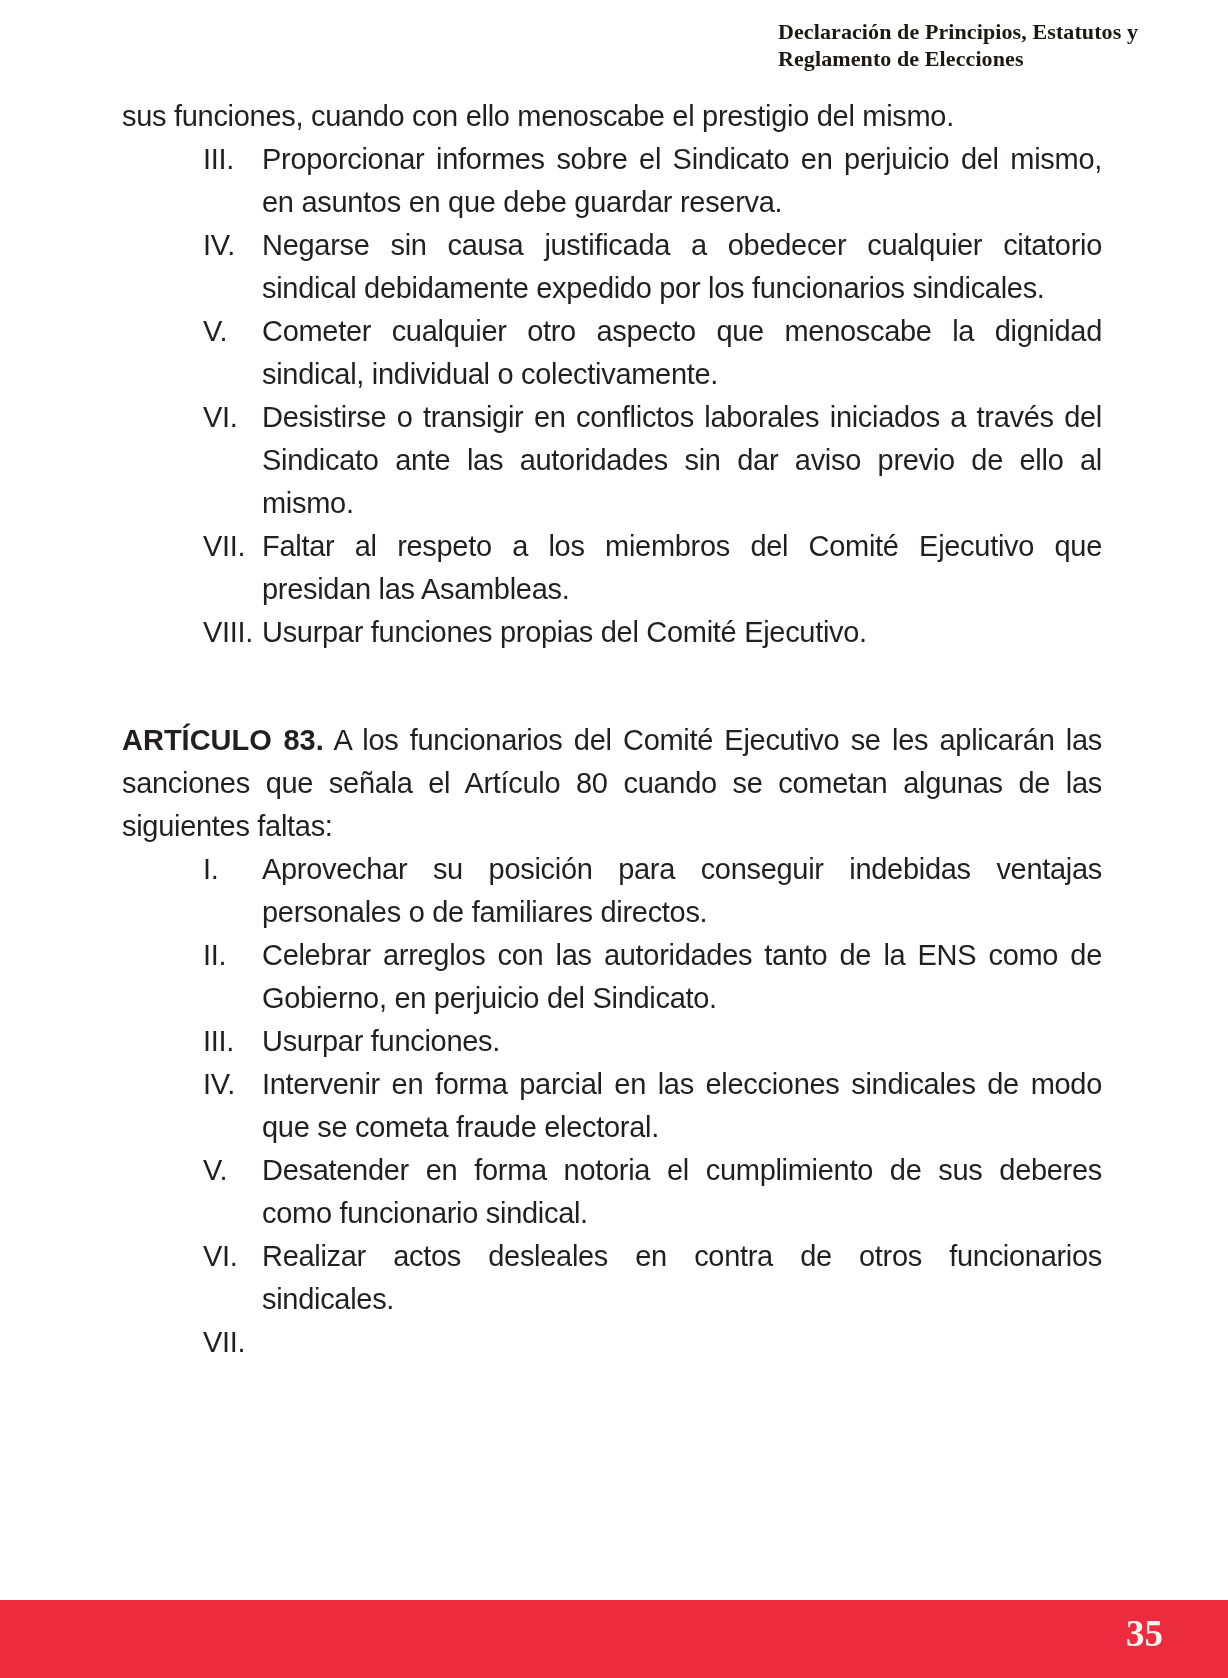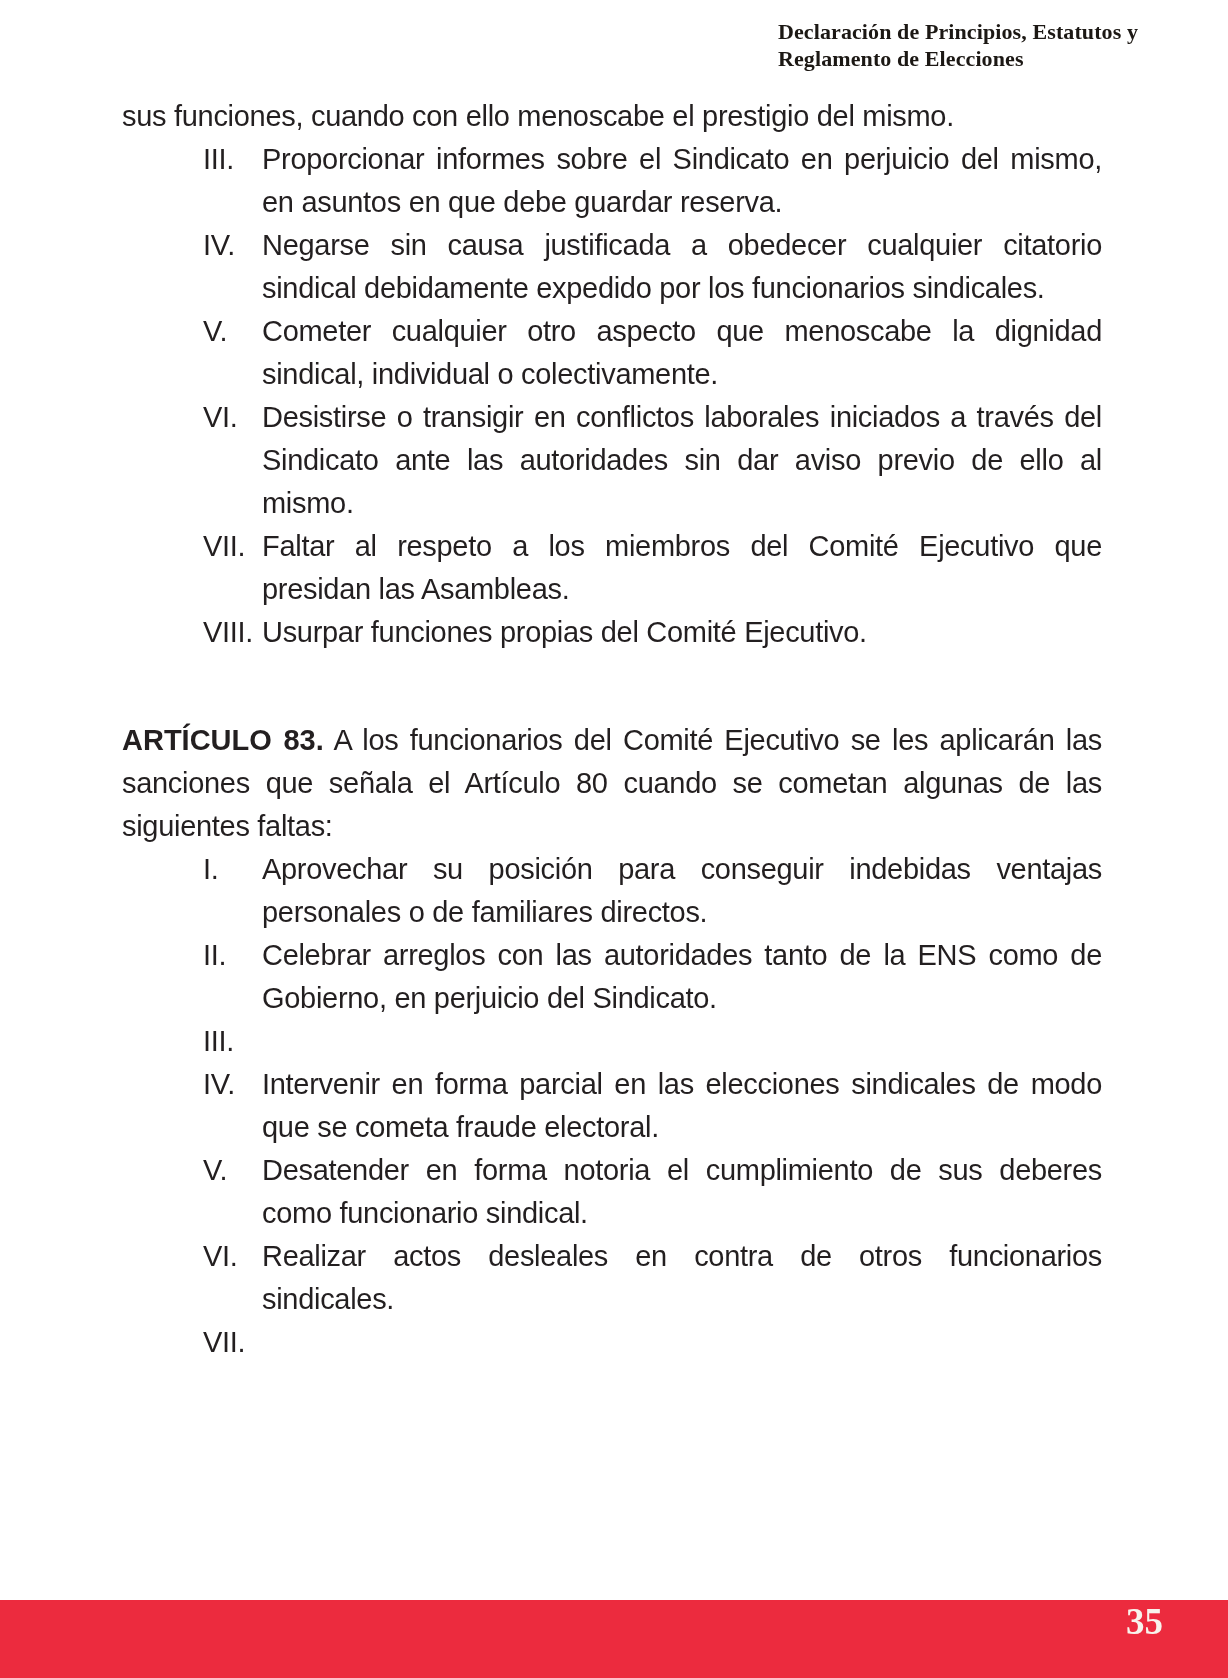--- a/index.html
+++ b/index.html
@@ -62,21 +62,21 @@
   .footer-band {
     position: absolute;
     left: 0;
     top: 1600px;
     width: 1228px;
     height: 78px;
     background: #ec2b3e;
   }
   .folio {
     position: absolute;
-    top: 2px;
+    top: 14px;
     right: 65px;
     font-family: "Liberation Serif", serif;
     font-weight: bold;
     font-size: 37px;
     line-height: 40px;
     color: #f8f3ec;
   }
 </style>
 </head>
 <body>
@@ -124,20 +124,21 @@
     <div class="item">
       <span class="num">I.</span>
       <span class="txt">Aprovechar su posición para conseguir indebidas ventajas personales o de familiares directos.</span>
     </div>
     <div class="item">
       <span class="num">II.</span>
       <span class="txt">Celebrar arreglos con las autoridades tanto de la ENS como de Gobierno,  en perjuicio del Sindicato.</span>
     </div>
     <div class="item">
       <span class="num">III.</span>
+      <span class="txt">Usurpar funciones.</span>
     </div>
     <div class="item">
       <span class="num">IV.</span>
       <span class="txt">Intervenir en forma parcial en las elecciones sindicales de modo que se cometa fraude electoral.</span>
     </div>
     <div class="item">
       <span class="num">V.</span>
       <span class="txt">Desatender en forma notoria el cumplimiento de sus deberes como funcionario sindical.</span>
     </div>
     <div class="item">

